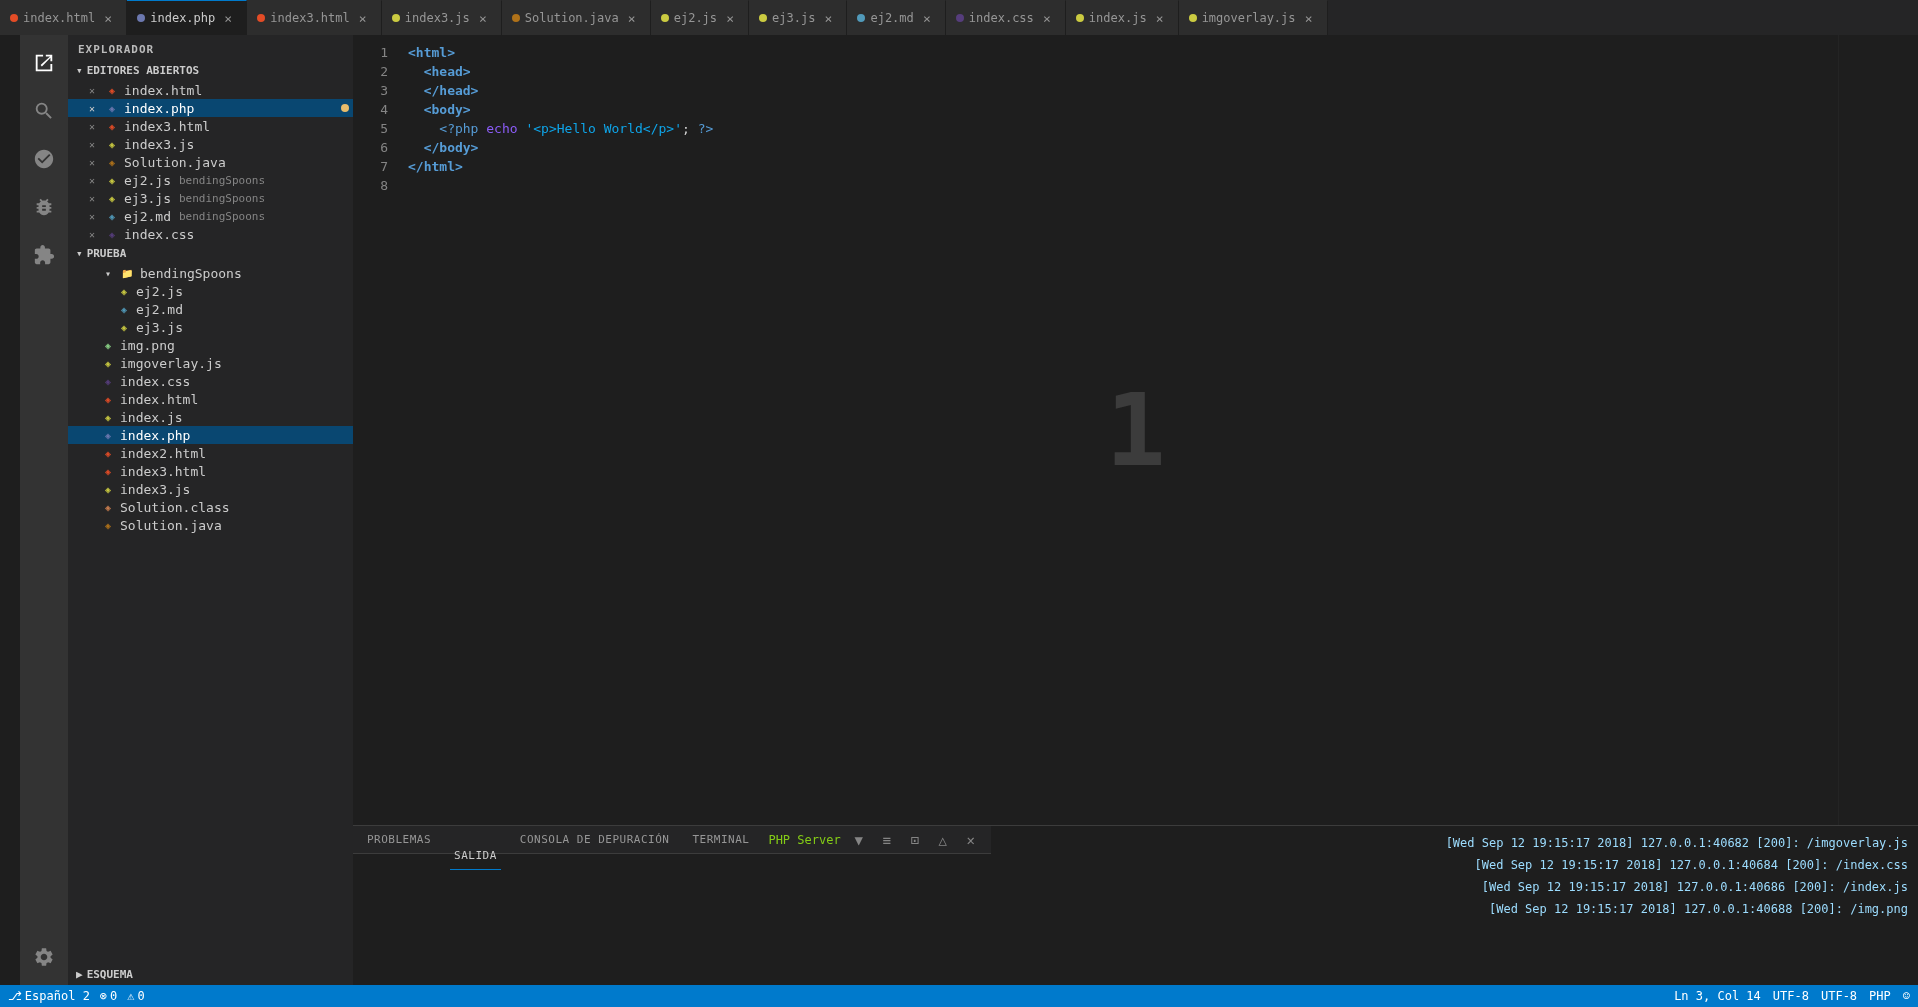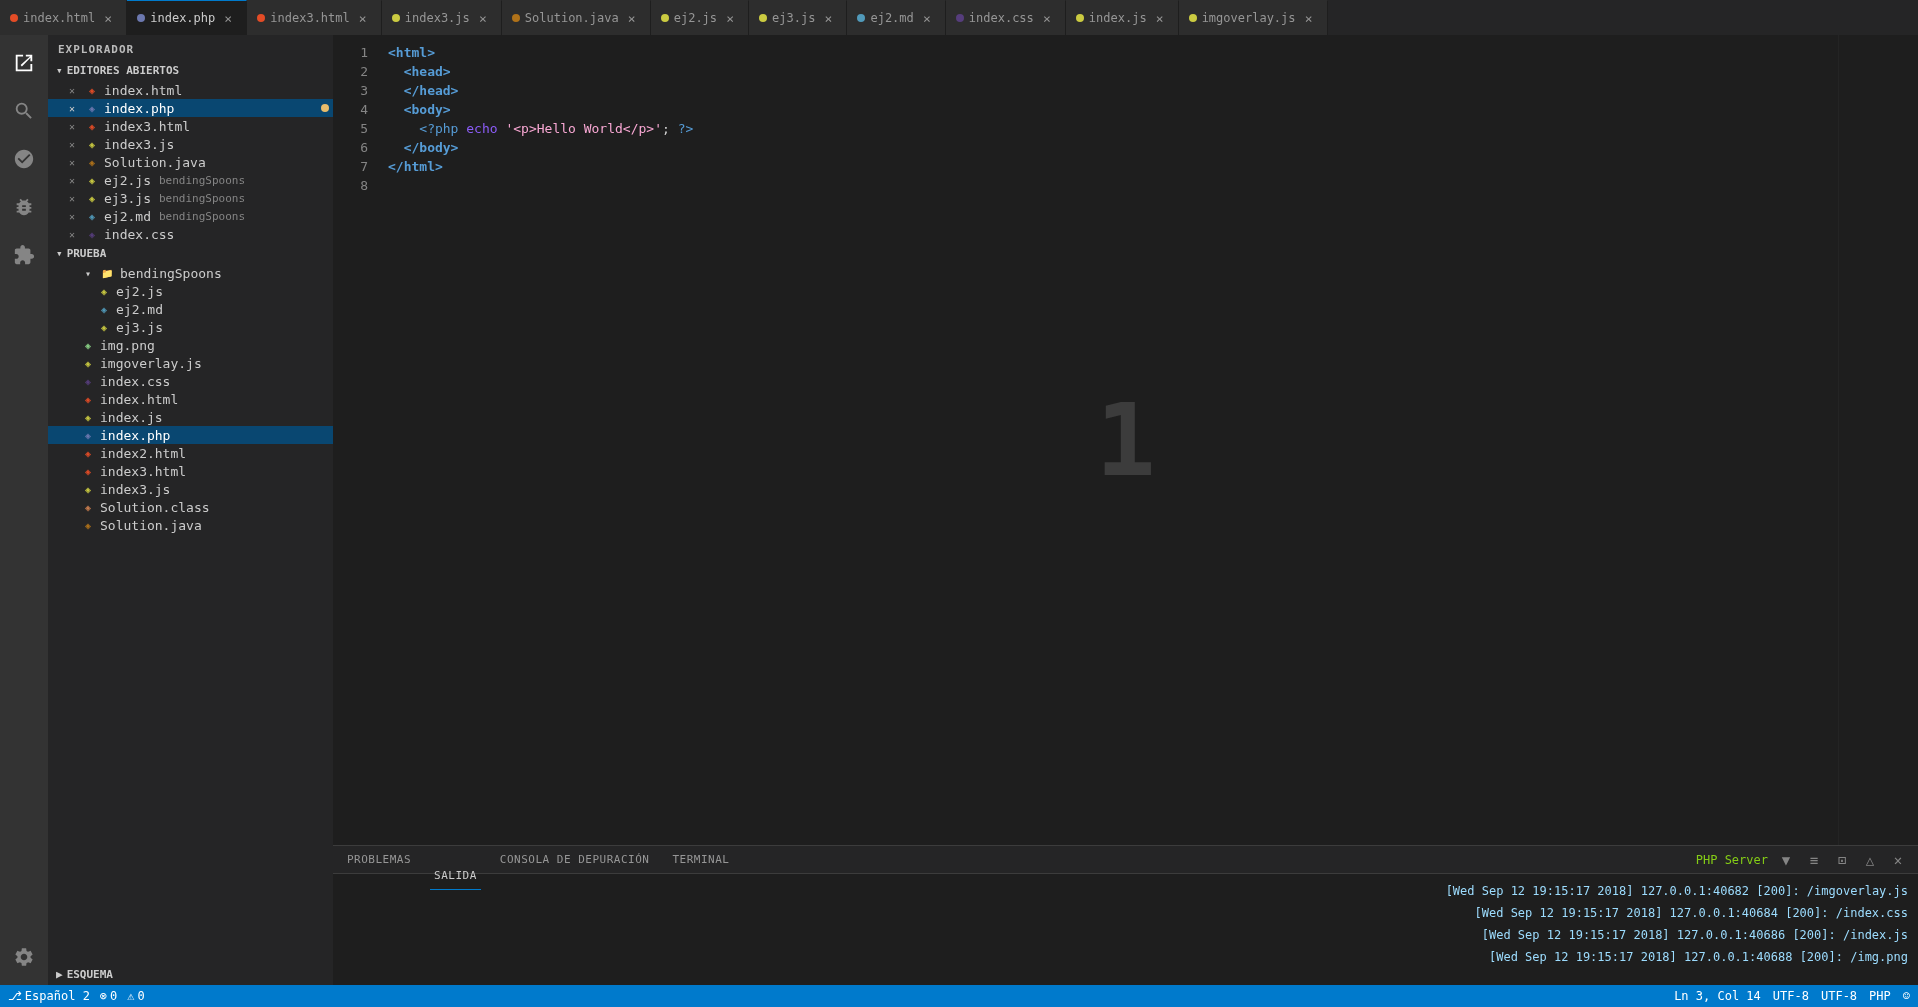--- a/index.html
+++ b/index.html
@@ -54,20 +54,21 @@
       border-radius: 3px;
       font-size: 13px;
       color: #969696;
     }
 
     
     .main-area {
       display: flex;
       flex: 1;
       overflow: hidden;
+      padding-left: 20px;
     }
 
     
     .activity-bar {
       width: 48px;
       background: #333333;
       display: flex;
       flex-direction: column;
       align-items: center;
       padding-top: 4px;
@@ -177,42 +178,42 @@
       line-height: 19px;
       font-family: Consolas, monospace;
       color: #d4d4d4;
       overflow: auto;
     }
     .code-line {
       white-space: pre;
     }
     
     .tag { color: #569cd6; font-weight: bold; }
-    .string { color: #f9a8d4; }
+    .string { color: #0ea5e9; }
     .php-tag { color: #569cd6; }
     .php-func { color: #8b5cf6; }
     .text-content { color: #d4d4d4; }
     .center-number {
       position: absolute;
       top: 50%;
       left: 50%;
       transform: translate(-50%, -50%);
       color: #3c3c3c;
       font-size: 100px;
       font-weight: bold;
       font-family: Consolas, monospace;
     }
 
     
     .panel {
-      height: 140px;
+      height: 160px;
       background: #1e1e1e;
       border-top: 1px solid #3c3c3c;
       display: flex;
-      flex-direction: column;
+      flex-direction: row;
       flex-shrink: 0;
     }
     .panel-tabs {
       height: 28px;
       background: #252526;
       display: flex;
       align-items: center;
       padding: 0 10px;
       gap: 15px;
       border-bottom: 1px solid #3c3c3c;

